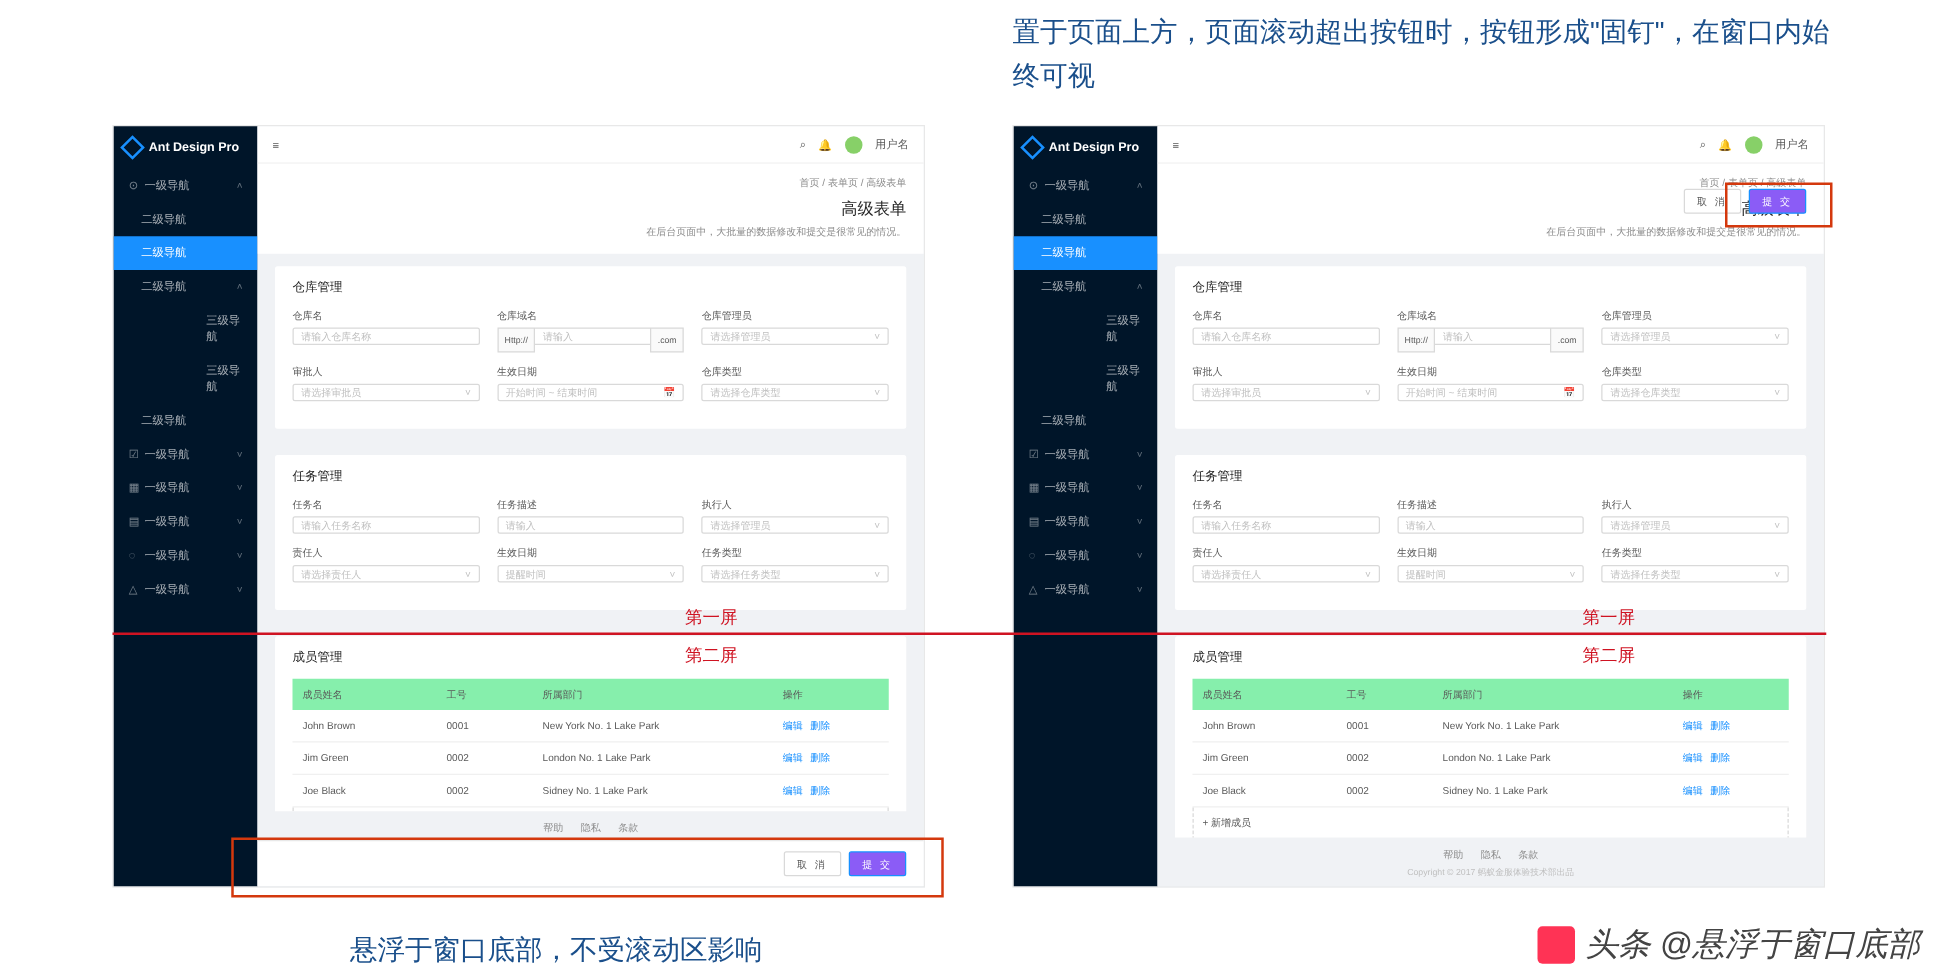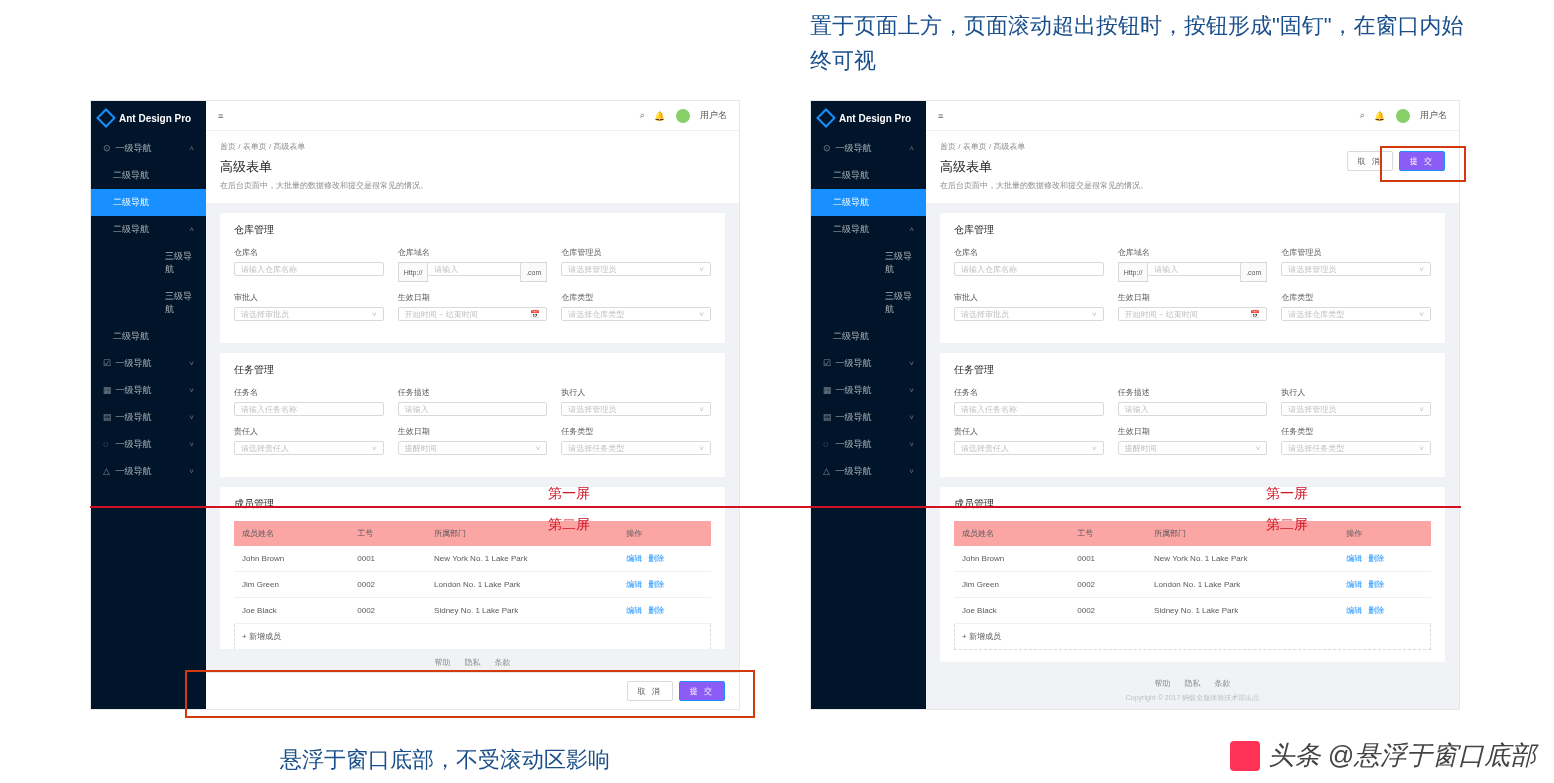--- a/index.html
+++ b/index.html
@@ -20,38 +20,38 @@
 .nav-item .arrow { font-size: 8px; opacity: 0.6; }
 .nav-sub { padding-left: 22px; }
 .nav-sub2 { padding-left: 30px; margin-left: 44px; }
 
 .main { flex: 1; display: flex; flex-direction: column; background: #f0f2f5; overflow: hidden; }
 .topbar { height: 30px; background: #fff; display: flex; align-items: center; justify-content: space-between; padding: 0 12px; font-size: 9px; color: #595959; border-bottom: 1px solid #f0f0f0; }
 .topbar-left { display: flex; align-items: center; gap: 6px; }
 .topbar-right { display: flex; align-items: center; gap: 10px; }
 .avatar { width: 14px; height: 14px; border-radius: 50%; background: #87d068; display: inline-block; }
 
-.pghead { background: #fff; padding: 10px 14px 12px; position: relative; }
+.pghead { background: #fff; padding: 10px 14px 12px; position: relative; text-align: right; }
 .crumb { font-size: 8px; color: #8c8c8c; margin-bottom: 6px; }
 .pgtitle { font-size: 13px; font-weight: 500; color: #262626; margin-bottom: 4px; }
 .pgdesc { font-size: 8px; color: #8c8c8c; }
 
 .content { padding: 10px 14px; overflow: hidden; flex: 1; }
-.card { background: #fff; border-radius: 2px; margin-bottom: 10px; padding: 10px 14px 12px; }
+.card { background: #fff; border-radius: 2px; margin-bottom: 21px; padding: 10px 14px 12px; }
 .card-title { font-size: 10px; font-weight: 500; color: #262626; margin-bottom: 10px; }
 .row3 { display: grid; grid-template-columns: 1fr 1fr 1fr; gap: 14px; margin-bottom: 10px; }
 .field-label { font-size: 8px; color: #595959; margin-bottom: 4px; display: block; }
 .input { width: 100%; height: 14px; border: 1px solid #d9d9d9; border-radius: 2px; padding: 0 6px; font-size: 8px; color: #bfbfbf; display: flex; align-items: center; justify-content: space-between; background: #fff; }
 .input-group { display: flex; }
 .input-addon { height: 20px; border: 1px solid #d9d9d9; background: #fafafa; font-size: 7px; color: #595959; display: flex; align-items: center; padding: 0 5px; }
 .input-group .input { border-radius: 0; border-left: 0; border-right: 0; flex: 1; }
 
 .tbl { width: 100%; font-size: 8px; }
 .tbl-head, .tbl-row { display: grid; grid-template-columns: 1.2fr 0.8fr 2fr 0.8fr; padding: 7px 8px; align-items: center; }
-.tbl-head { color: #595959; background: #fca5a5; }
+.tbl-head { color: #595959; background: #86efac; }
 .tbl-row { color: #595959; border-bottom: 1px solid #f0f0f0; }
 .tbl-row .acts { display: flex; gap: 6px; }
 .tbl-row .acts span { color: #1890ff; }
 .add-row { padding: 7px; font-size: 8px; color: #595959; border: 1px dashed #d9d9d9; border-top: none; }
 
 .footbar { background: #fff; border-top: 1px solid #e8e8e8; padding: 8px 14px; display: flex; justify-content: flex-end; gap: 6px; }
 .btn { height: 20px; padding: 0 10px; font-size: 8px; border-radius: 2px; display: inline-flex; align-items: center; border: 1px solid #d9d9d9; background: #fff; color: #595959; letter-spacing: 2px; }
 .btn.primary { background: #8b5cf6; border-color: #1890ff; color: #fff; }
 
 .footlinks { text-align: center; font-size: 8px; color: #8c8c8c; padding: 8px 0 4px; display: flex; justify-content: center; gap: 14px; }

